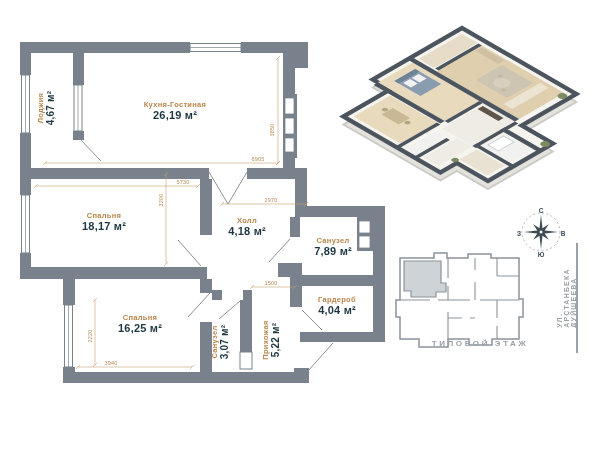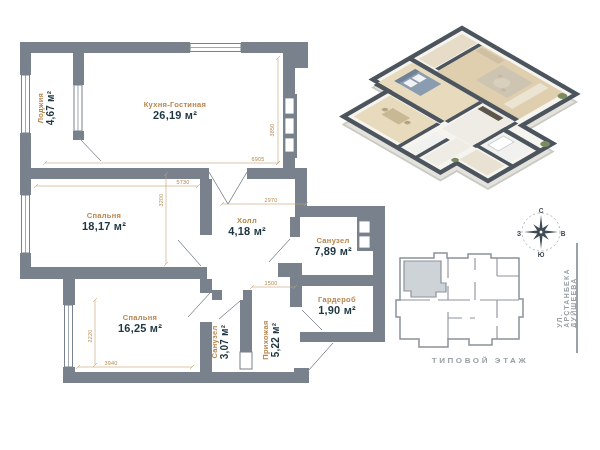--- a/index.html
+++ b/index.html
@@ -8,21 +8,21 @@
   svg{position:absolute;left:0;top:0;}
   .lbl{position:absolute;transform:translate(-50%,-50%);text-align:center;line-height:1.2;white-space:nowrap;}
   .lbl.rot{transform:translate(-50%,-50%) rotate(-90deg);}
   .room-name{display:block;font-size:7.5px;letter-spacing:.3px;color:#b9854c;font-weight:bold;}
   .room-area{display:block;font-size:11px;font-weight:bold;color:#1d3642;letter-spacing:.2px;}
   .room--big .room-area{font-size:11px;}
   .room--sm .room-area{font-size:10px;}
   .dim{position:absolute;transform:translate(-50%,-50%);font-size:5.5px;color:#b98b55;letter-spacing:.2px;}
   .dim.rot{transform:translate(-50%,-50%) rotate(-90deg);}
   .compass-letter{position:absolute;transform:translate(-50%,-50%);font-size:6.5px;font-weight:bold;color:#3e4a54;}
-  #floor-label{position:absolute;transform:translate(-50%,-50%);left:480px;top:360px;font-size:8px;
+  #floor-label{position:absolute;transform:translate(-50%,-50%);left:480px;top:343px;font-size:8px;
                letter-spacing:2.6px;color:#99a0a7;font-weight:bold;text-align:center;}
   #street-label{position:absolute;left:566px;top:298px;transform:translate(-50%,-50%) rotate(-90deg);
                 font-size:7px;letter-spacing:1.2px;color:#99a0a7;font-weight:bold;}
   #street-line{position:absolute;left:576px;top:243px;width:2px;height:110px;background:#9aa1a8;}
 </style>
 </head>
 <body>
 
 <div id="stage">
 
@@ -218,21 +218,21 @@
   <div class="lbl" style="left:247px;top:227px">
     <span class="room-name">Холл</span>
     <span class="room-area">4,18 м²</span>
   </div>
   <div class="lbl" style="left:333px;top:247px">
     <span class="room-name">Санузел</span>
     <span class="room-area">7,89 м²</span>
   </div>
   <div class="lbl" style="left:337px;top:306px">
     <span class="room-name">Гардероб</span>
-    <span class="room-area">1,90 м²</span>
+    <span class="room-area">4,04 м²</span>
   </div>
   <div class="lbl" style="left:140px;top:324px">
     <span class="room-name">Спальня</span>
     <span class="room-area">16,25 м²</span>
   </div>
   <div class="lbl rot room--sm" style="left:220px;top:342px">
     <span class="room-name">Санузел</span>
     <span class="room-area">3,07 м²</span>
   </div>
   <div class="lbl rot room--sm" style="left:271px;top:340px">

